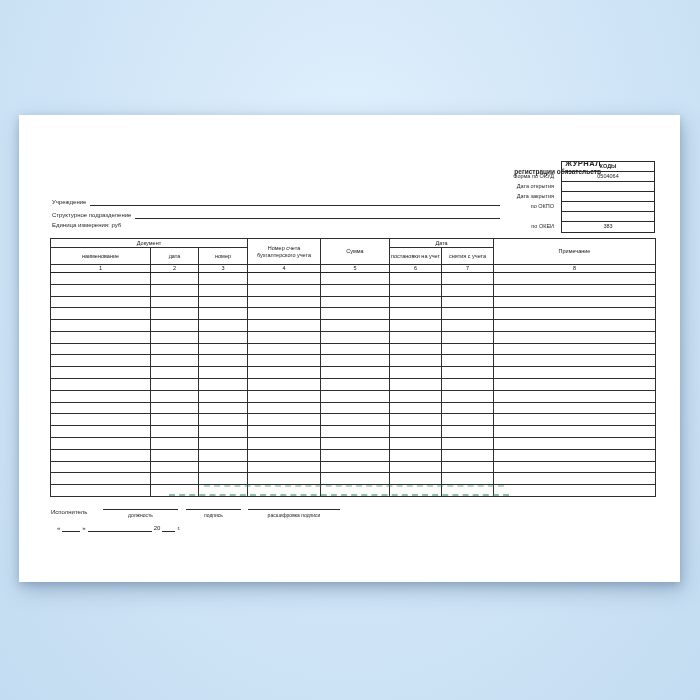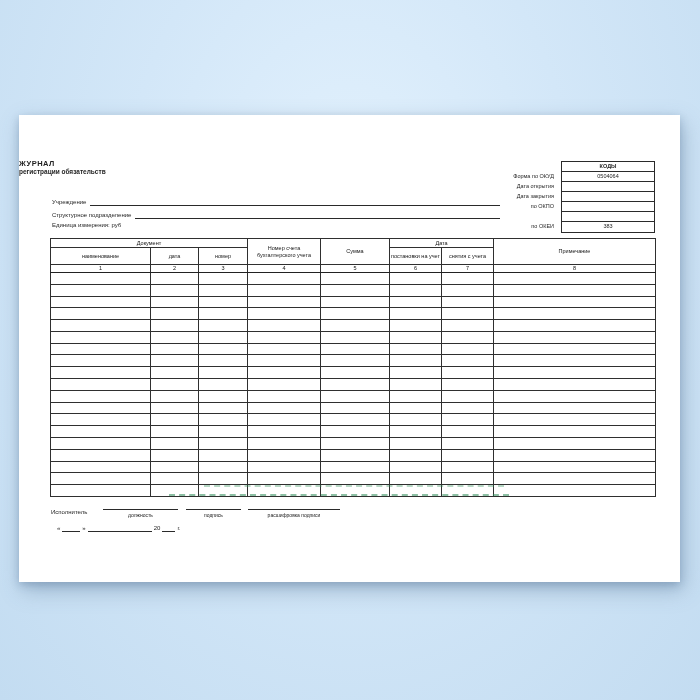--- a/index.html
+++ b/index.html
@@ -10,21 +10,21 @@
     background: radial-gradient(ellipse at 50% 30%, #e2f1fd 0%, #d3e7f8 45%, #c3dcf1 100%);
     position:relative;
   }
   .page {
     position:absolute; left:19px; top:115px; width:661px; height:467px;
     background:#ffffff;
     box-shadow: 0 3px 8px rgba(70,100,135,.30), 3px 8px 20px rgba(70,100,135,.35);
     filter: blur(.2px);
   }
   
-  .title-block { position:absolute; left:0; top:44px; width:582px; text-align:left; }
+  .title-block { position:absolute; left:0; top:44px; width:582px; text-align:right; }
   .title-l1 { font-size:7.5px; font-weight:bold; letter-spacing:.5px; }
   .title-l2 { font-size:6.5px; font-weight:bold; }
   
   .codes-labels { position:absolute; left:400px; top:56px; width:138px; text-align:right; }
   .codes-labels .clbl { height:10px; line-height:10px; font-size:5.5px; padding-right:3px; }
   .codes-box {
     position:absolute; left:542px; top:46px; width:94px;
     border:1px solid #2a2a2a;
   }
   .codes-box .crow {

